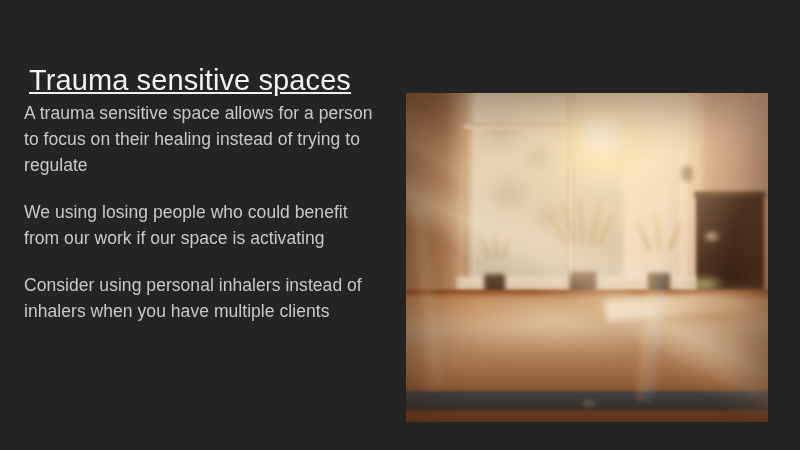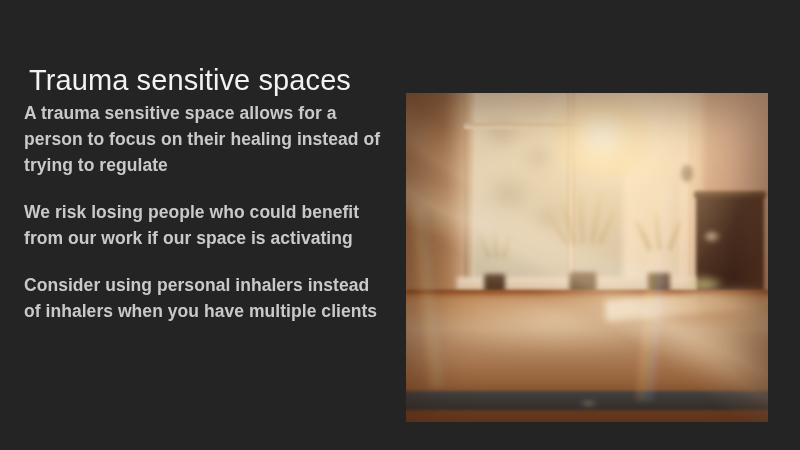--- a/index.html
+++ b/index.html
@@ -22,34 +22,35 @@
     position: absolute;
     left: 29px;
     top: 44px;
     width: 520px;
     font-size: 29px;
     font-weight: 400;
     line-height: 1.2;
     color: #f2f2f2;
     letter-spacing: 0.1px;
     white-space: nowrap;
+    text-decoration: underline;
   }
 
   
   .body-column {
     position: absolute;
     left: 24px;
     top: 100px;
     width: 362px;
   }
   .body-para {
     font-size: 17.5px;
     line-height: 26px;
     color: #c9c9c9;
-    font-weight: 700;
+    font-weight: 400;
     margin: 0 0 21px 0;
     letter-spacing: 0.05px;
   }
   .body-para:last-child { margin-bottom: 0; }
 
   
   .photo {
     position: absolute;
     left: 406px;
     top: 93px;
@@ -396,21 +397,21 @@
 </style>
 </head>
 <body>
 
 <div class="slide">
 
   <h1 class="slide-title">Trauma sensitive spaces</h1>
 
   <div class="body-column">
     <p class="body-para">A trauma sensitive space allows for a person to focus on their healing instead of trying to regulate</p>
-    <p class="body-para">We risk losing people who could benefit from our work if our space is activating</p>
+    <p class="body-para">We using losing people who could benefit from our work if our space is activating</p>
     <p class="body-para">Consider using personal inhalers instead of inhalers when you have multiple clients</p>
   </div>
 
   <div class="photo">
     <div class="photo-inner">
 
       <div class="wall-left"></div>
       <div class="wall-right"></div>
 
       <div class="window-frame">

